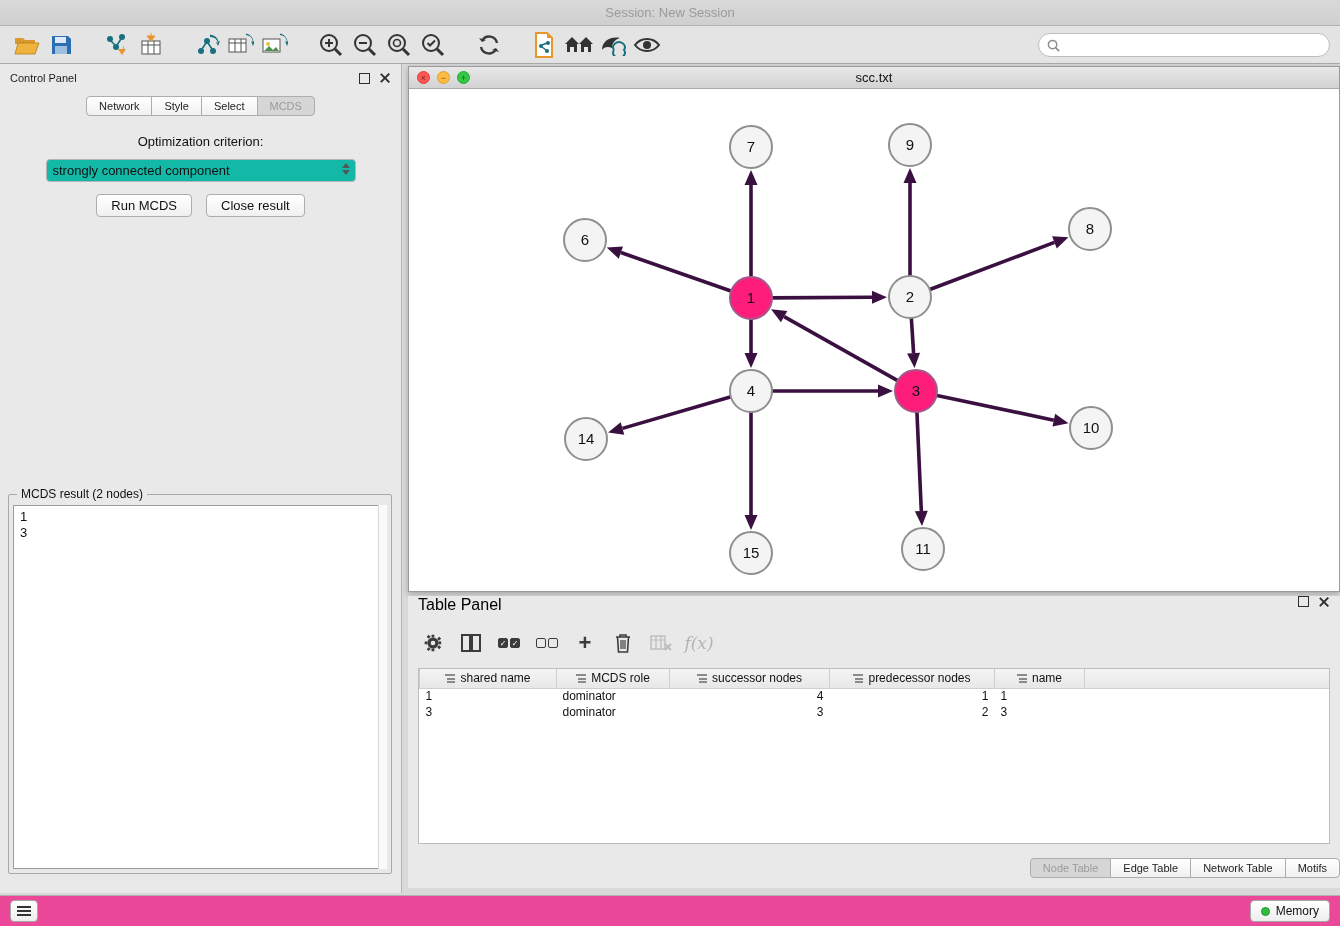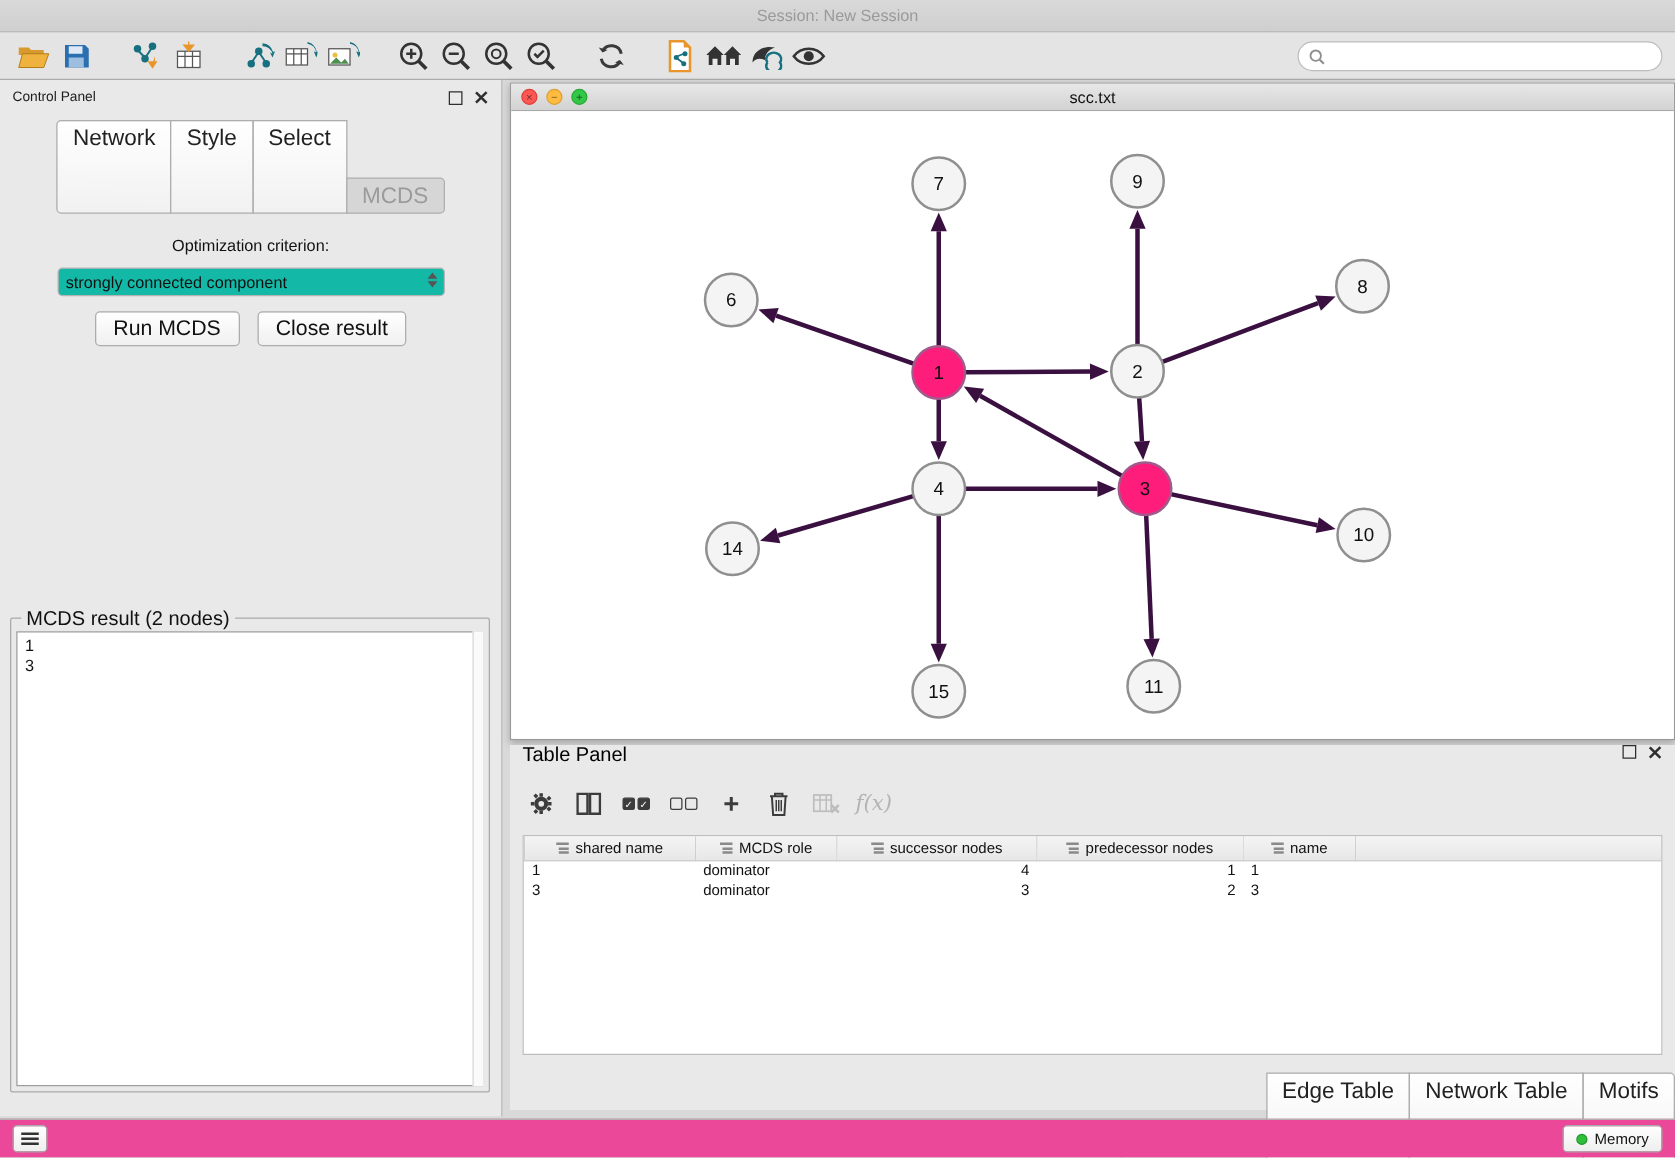--- a/index.html
+++ b/index.html
@@ -30,43 +30,43 @@
   .panel-head { height:28px; display:flex; align-items:center; padding:0 10px; }
   .panel-head .ptitle { font-size:11px; color:#1d1d1d; }
   .panel-head .spacer { flex:1; }
   .float-btn { width:11px; height:11px; border:1.6px solid #2e2e2e; display:inline-block; margin-right:9px; }
   .close-x { width:12px; height:12px; position:relative; display:inline-block; }
   .close-x::before, .close-x::after { content:""; position:absolute; left:5px; top:0; width:2.4px; height:12px; background:#2e2e2e; }
   .close-x::before { transform:rotate(45deg); }
   .close-x::after { transform:rotate(-45deg); }
 
   .seg-tabs { display:flex; justify-content:center; margin-top:4px; }
-  .seg-tab { font-size:18px; color:#222; background:linear-gradient(#ffffff,#f1f1f1);
+  .seg-tab { font-size:11px; color:#222; background:linear-gradient(#ffffff,#f1f1f1);
     border:1px solid #adadad; padding:3px 12px; margin-left:-1px; cursor:default; }
   .seg-tab:first-child { border-radius:4px 0 0 4px; margin-left:0; }
   .seg-tab:last-child { border-radius:0 4px 4px 0; }
-  .seg-tab.active { background:#d6d6d6; color:#9b9b9b;margin-top:46px; }
+  .seg-tab.active { background:#d6d6d6; color:#9b9b9b; }
 
   .cp-content { padding-top:18px; text-align:center; }
   .opt-label { font-size:13px; color:#111; margin-bottom:10px; }
   .dropdown { width:310px; height:23px; margin:0 auto; background:#14b8a6; border:1px solid #b4b4b4;
     border-radius:4px; display:flex; align-items:center; padding:0 6px; position:relative; }
   .dropdown .dval { font-size:13px; color:#111; }
   .dd-arrows { position:absolute; right:5px; top:3px; display:flex; flex-direction:column; gap:2px; }
   .dd-arrows i { width:0; height:0; border-left:4px solid transparent; border-right:4px solid transparent; display:block; }
   .dd-up { border-bottom:5px solid #555; }
   .dd-down { border-top:5px solid #555; }
 
   .cp-buttons { margin-top:12px; display:flex; justify-content:center; gap:14px; }
-  .btn { font-size:17px; color:#111; background:linear-gradient(#ffffff,#f0f0f0);
+  .btn { font-size:13px; color:#111; background:linear-gradient(#ffffff,#f0f0f0);
     border:1px solid #adadad; border-radius:4px; padding:3px 14px; cursor:default; }
 
   .result-fieldset { position:absolute; left:8px; top:430px; width:384px; height:380px;
     border:1px solid #a9a9a9; border-radius:2px; }
-  .result-legend { position:absolute; left:8px; top:-8px; background:#e9e9e9; padding:0 4px; font-size:16px; color:#111; }
+  .result-legend { position:absolute; left:8px; top:-8px; background:#e9e9e9; padding:0 4px; font-size:12px; color:#111; }
   .result-box { position:absolute; left:4px; top:10px; right:4px; bottom:4px; background:#fff;
     border:1px solid #9c9c9c; font-size:13px; color:#111; padding:3px 6px; white-space:pre; line-height:16px; }
   .result-scroll { position:absolute; right:4px; top:10px; bottom:4px; width:9px; border-left:1px solid #d8d8d8; background:#fafafa; }
 
   
   .network-window { position:absolute; left:408px; top:66px; width:932px; height:526px;
     background:#fff; border:1px solid #9a9a9a; box-shadow:0 2px 6px rgba(0,0,0,0.25); }
   .mac-titlebar { height:22px; background:linear-gradient(#e8e8e8,#d2d2d2); border-bottom:1px solid #aaa;
     display:flex; align-items:center; position:relative; }
   .lights { position:absolute; left:8px; top:4px; display:flex; gap:7px; }

